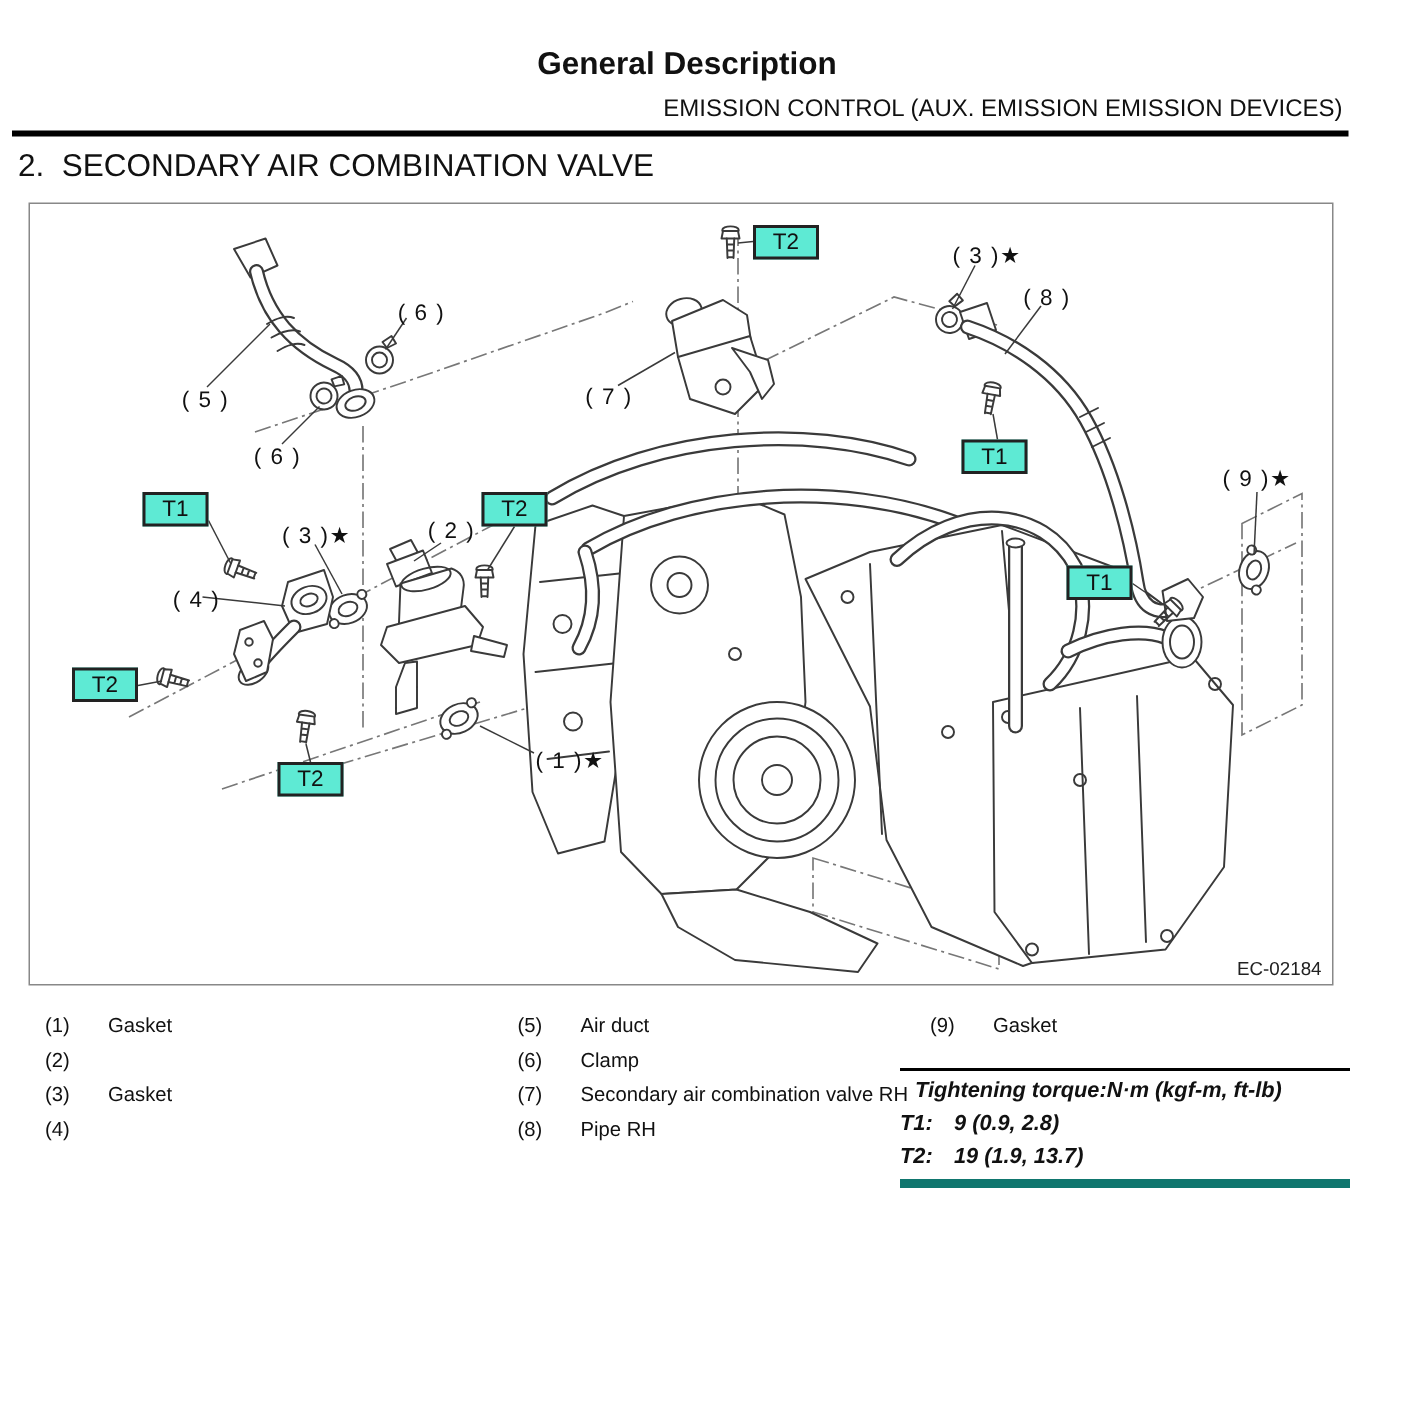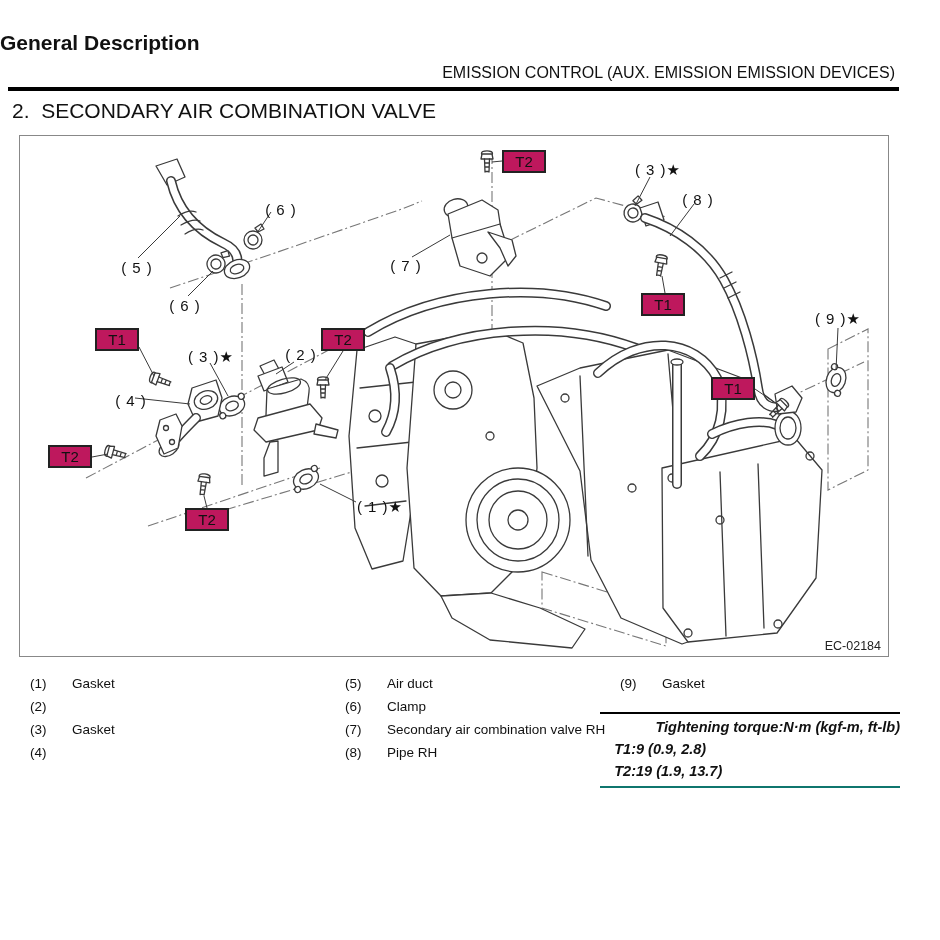--- a/index.html
+++ b/index.html
@@ -1,43 +1,43 @@
 <!DOCTYPE html>
 <html><head>
 <meta charset="utf-8">
 <style>
   html,body{margin:0;padding:0;background:#fff;}
   .page{position:relative;width:940px;height:940px;background:#fff;overflow:hidden;
         font-family:"Liberation Sans",sans-serif;color:#111;}
   
-  .hdr-title{position:absolute;top:31px;left:0;width:916px;text-align:left;
+  .hdr-title{position:absolute;top:31px;left:0;width:916px;text-align:center;
              font-size:21px;font-weight:bold;}
   .hdr-sub{position:absolute;top:64px;right:45px;font-size:16px;}
   .hdr-rule{position:absolute;top:87px;left:8px;width:891px;height:4px;background:#000;}
   .section-heading{position:absolute;top:99px;left:12px;font-size:21px;font-weight:normal;white-space:pre;}
   
   .diagram{position:absolute;left:19px;top:135px;width:868px;height:520px;
            border:1px solid #888;background:#fff;}
   .diagram svg{position:absolute;left:0;top:0;}
   .tq{position:absolute;width:44px;height:23px;box-sizing:border-box;border:2px solid #222;
-      background:#be185d;display:flex;align-items:center;justify-content:center;
+      background:#5eead4;display:flex;align-items:center;justify-content:center;
       font-size:15px;color:#111;z-index:3;}
   .pl{position:absolute;transform:translate(-50%,-50%);font-size:15px;letter-spacing:1px;
       white-space:nowrap;color:#111;z-index:3;}
   .fig{position:absolute;right:7px;bottom:3px;font-size:12.5px;color:#222;}
   
   .lcol{position:absolute;top:672px;}
   #lcol1{left:30px;} #lcol2{left:345px;} #lcol3{left:620px;}
   .li{display:flex;font-size:13.5px;line-height:23px;}
   .num{width:42px;flex:none;}
   .nm{width:220px;}
   
   .torque{position:absolute;left:600px;top:712px;width:300px;box-sizing:border-box;
-          border-top:2px solid #000;border-bottom:2px solid #0f766e;
-          padding:2px 0 4px 0;font-style:italic;font-weight:bold;font-size:14.5px;text-align:right;}
+          border-top:2px solid #000;border-bottom:6px solid #0f766e;
+          padding:2px 0 4px 0;font-style:italic;font-weight:bold;font-size:14.5px;}
   .tt-title{line-height:22px;padding-left:10px;}
   .tt-row{display:flex;line-height:22px;}
   .tt-l{width:36px;flex:none;}
   
   .s  {fill:none;stroke:#3a3a3a;stroke-width:1.3;stroke-linejoin:round;stroke-linecap:round;}
   .sw {fill:#fff;stroke:#3a3a3a;stroke-width:1.3;stroke-linejoin:round;}
   .ph {fill:none;stroke:#777;stroke-width:1.1;stroke-dasharray:11 3 2 3;}
   .ld {fill:none;stroke:#3a3a3a;stroke-width:1;}
   .tO {fill:none;stroke:#3a3a3a;stroke-width:10;stroke-linecap:round;}
   .tI {fill:none;stroke:#fff;stroke-width:7;stroke-linecap:round;}

